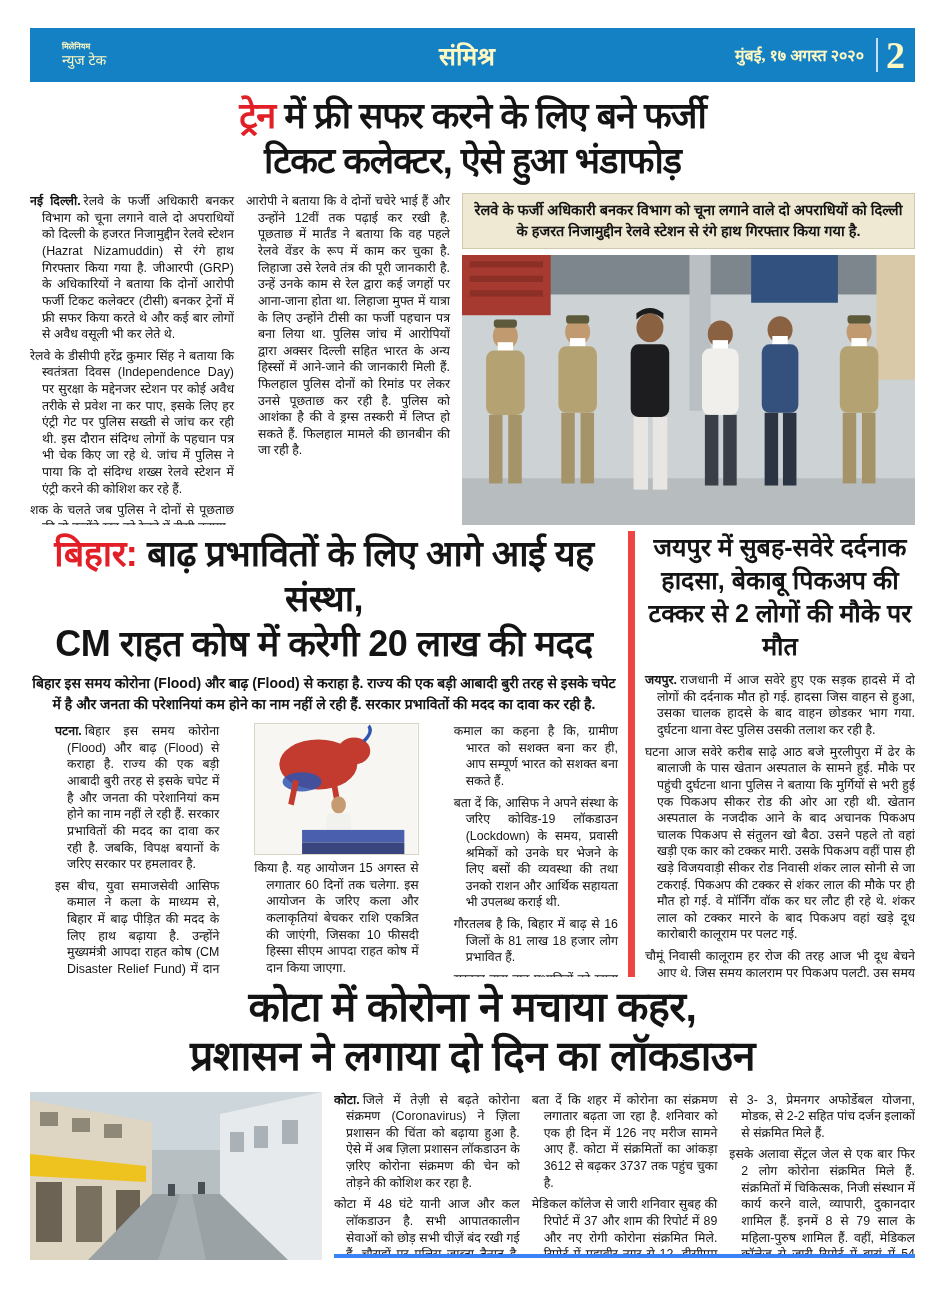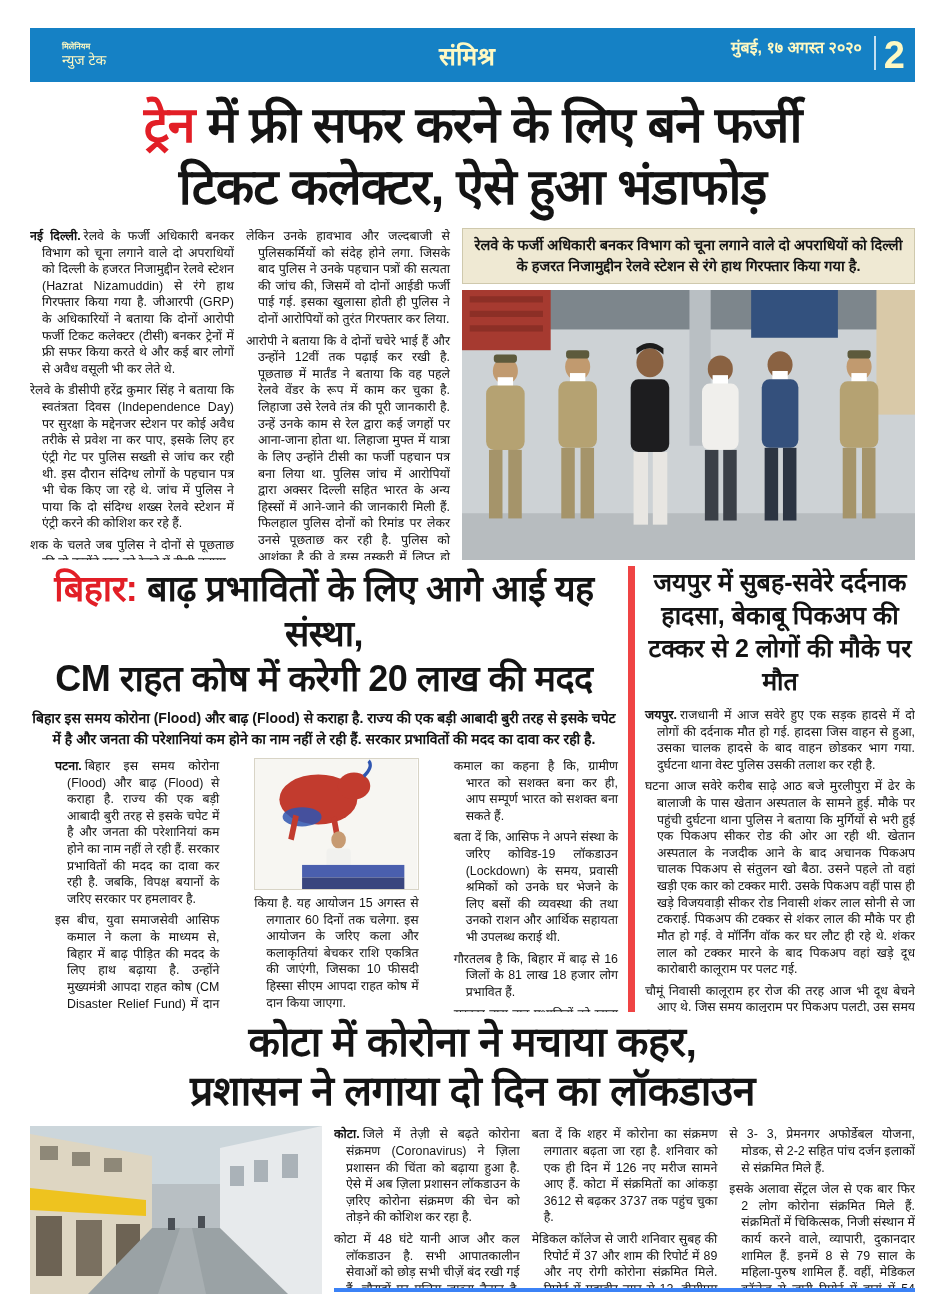--- a/index.html
+++ b/index.html
@@ -7,26 +7,26 @@
     width:945px;height:1296px;background:#ffffff;box-sizing:border-box;
     padding:28px 30px 0;overflow:hidden;margin:0 auto;
     font-family:"Liberation Sans","DejaVu Sans",sans-serif;color:#141414;
   }
   
   .masthead{background:#1581c5;color:#fef9c3;height:54px;display:flex;align-items:center;position:relative;padding:0 10px;}
   .brand{line-height:1;padding-left:22px;}
   .brand-small{font-size:8px;font-weight:bold;margin-bottom:2px;}
   .brand-main{font-size:14px;font-weight:normal;}
   .center-title{position:absolute;left:0;right:11px;text-align:center;font-size:25px;font-weight:bold;pointer-events:none;}
-  .mast-right{margin-left:auto;display:flex;z-index:1;}
+  .mast-right{margin-left:auto;display:flex;align-items:center;z-index:1;font-family:Liberation Serif, serif;}
   .dateline{font-size:16px;font-weight:bold;margin-right:12px;}
   .mast-divider{width:2px;height:34px;background:rgba(255,255,255,.75);margin-right:8px;}
   .page-num{font-size:38px;font-weight:bold;line-height:1;}
   
-  .lead-headline{font-size:50px;font-weight:bold;line-height:1.24;text-align:center;margin:12px 0 10px;letter-spacing:-1px;}
+  .lead-headline{font-size:36px;font-weight:bold;line-height:1.24;text-align:center;margin:12px 0 10px;letter-spacing:-1px;}
   .red{color:#e21e26;}
   
   .para{font-size:12.4px;line-height:1.34;text-align:justify;margin:0 0 5px;padding-left:12px;text-indent:-12px;}
   .lead-in{font-weight:bold;padding-right:3px;}
   
   .story1{display:flex;gap:12px;height:332px;overflow:hidden;}
   .col-a,.col-b{width:204px;flex:0 0 auto;}
   .col-c{flex:1;display:flex;flex-direction:column;}
   .caption{background:#efe9d3;border:1px solid #cfc9ad;font-weight:bold;font-size:14.5px;line-height:1.45;text-align:center;padding:6px 8px;}
   .photo-arrest{flex:1;margin-top:6px;width:100%;}
@@ -68,21 +68,20 @@
 
   <h1 class="lead-headline"><span class="red">ट्रेन</span><span> में फ्री सफर करने के लिए बने फर्जी</span><br><span>टिकट कलेक्टर, ऐसे हुआ भंडाफोड़</span></h1>
 
   <section class="story1">
     <div class="col-a">
       <p class="para"><b class="lead-in">नई दिल्ली.</b><span>रेलवे के फर्जी अधिकारी बनकर विभाग को चूना लगाने वाले दो अपराधियों को दिल्ली के हजरत निजामुद्दीन रेलवे स्टेशन (Hazrat Nizamuddin) से रंगे हाथ गिरफ्तार किया गया है. जीआरपी (GRP) के अधिकारियों ने बताया कि दोनों आरोपी फर्जी टिकट कलेक्टर (टीसी) बनकर ट्रेनों में फ्री सफर किया करते थे और कई बार लोगों से अवैध वसूली भी कर लेते थे.</span></p>
       <p class="para">रेलवे के डीसीपी हरेंद्र कुमार सिंह ने बताया कि स्वतंत्रता दिवस (Independence Day) पर सुरक्षा के मद्देनजर स्टेशन पर कोई अवैध तरीके से प्रवेश ना कर पाए, इसके लिए हर एंट्री गेट पर पुलिस सख्ती से जांच कर रही थी. इस दौरान संदिग्ध लोगों के पहचान पत्र भी चेक किए जा रहे थे. जांच में पुलिस ने पाया कि दो संदिग्ध शख्स रेलवे स्टेशन में एंट्री करने की कोशिश कर रहे हैं.</p>
       <p class="para">शक के चलते जब पुलिस ने दोनों से पूछताछ की तो उन्होंने खुद को रेलवे में टीसी बताया.</p>
     </div>
     <div class="col-b">
-      <p class="para">लेकिन उनके हावभाव और जल्दबाजी से पुलिसकर्मियों को संदेह होने लगा. जिसके बाद पुलिस ने उनके पहचान पत्रों की सत्यता की जांच की, जिसमें वो दोनों आईडी फर्जी पाई गई. इसका खुलासा होती ही पुलिस ने दोनों आरोपियों को तुरंत गिरफ्तार कर लिया.</p>
       <p class="para">आरोपी ने बताया कि वे दोनों चचेरे भाई हैं और उन्होंने 12वीं तक पढ़ाई कर रखी है. पूछताछ में मार्तंड ने बताया कि वह पहले रेलवे वेंडर के रूप में काम कर चुका है. लिहाजा उसे रेलवे तंत्र की पूरी जानकारी है. उन्हें उनके काम से रेल द्वारा कई जगहों पर आना-जाना होता था. लिहाजा मुफ्त में यात्रा के लिए उन्होंने टीसी का फर्जी पहचान पत्र बना लिया था. पुलिस जांच में आरोपियों द्वारा अक्सर दिल्ली सहित भारत के अन्य हिस्सों में आने-जाने की जानकारी मिली हैं. फिलहाल पुलिस दोनों को रिमांड पर लेकर उनसे पूछताछ कर रही है. पुलिस को आशंका है की वे ड्रग्स तस्करी में लिप्त हो सकते हैं. फिलहाल मामले की छानबीन की जा रही है.</p>
     </div>
     <div class="col-c">
       <div class="caption">रेलवे के फर्जी अधिकारी बनकर विभाग को चूना लगाने वाले दो अपराधियों को दिल्ली के हजरत निजामुद्दीन रेलवे स्टेशन से रंगे हाथ गिरफ्तार किया गया है.</div>
       <svg class="photo-arrest" viewBox="0 0 470 260" preserveAspectRatio="none">
         <rect x="0" y="0" width="470" height="260" fill="#cdd2d5"></rect>
         <rect x="0" y="0" width="470" height="38" fill="#7d868c"></rect>
         <rect x="0" y="0" width="92" height="58" fill="#a63a30"></rect>
         <rect x="8" y="6" width="76" height="6" fill="#8c2f26"></rect>
         <rect x="8" y="20" width="76" height="6" fill="#8c2f26"></rect>

